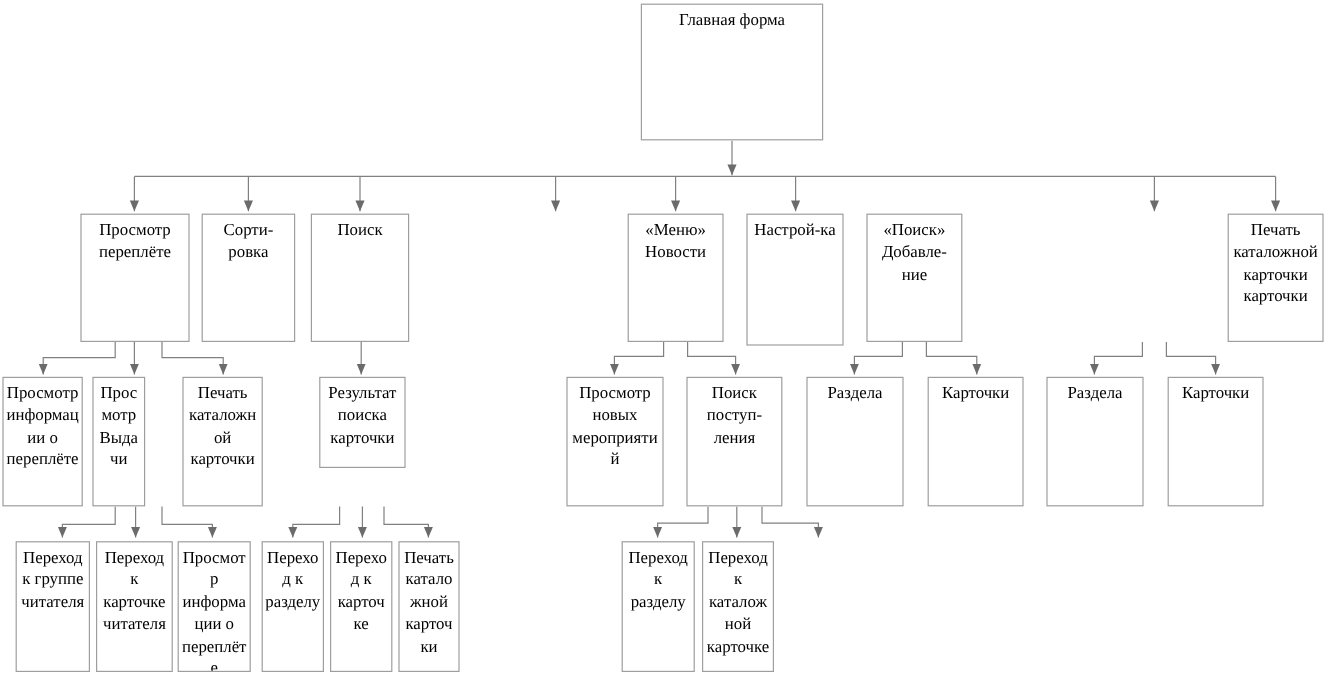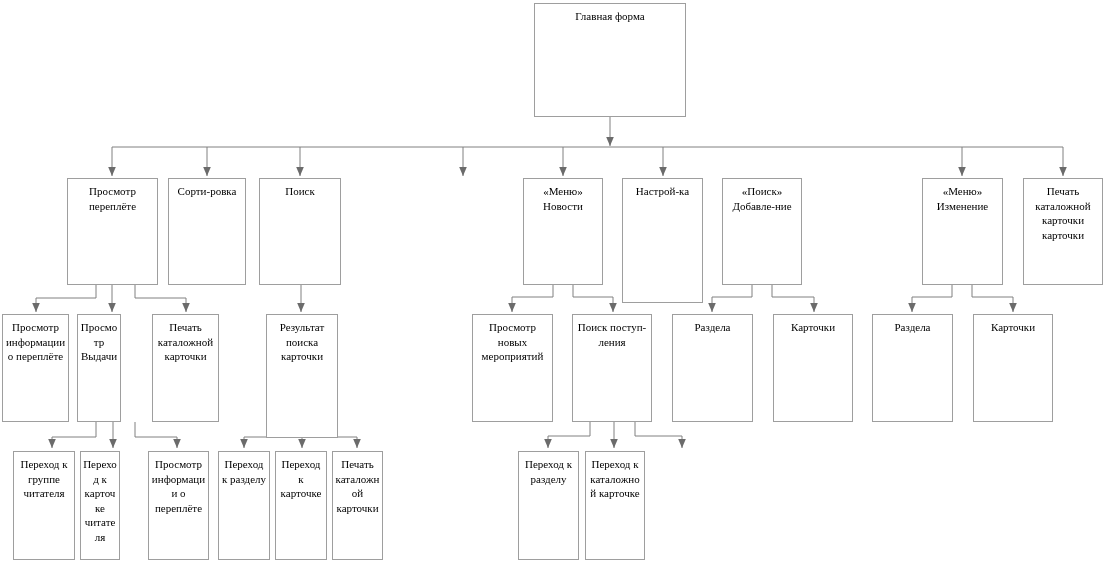--- a/index.html
+++ b/index.html
@@ -1,20 +1,20 @@
 <!DOCTYPE html>
 <html><head>
 <meta charset="utf-8">
 <style>
   html,body{margin:0;padding:0;background:#ffffff;}
   .stage{position:relative;width:1104px;height:562px;background:#ffffff;overflow:hidden;
          font-family:"Liberation Serif",serif;}
   .wires{position:absolute;left:0;top:0;z-index:0;}
   .node{position:absolute;z-index:1;box-sizing:border-box;background:#ffffff;
-        border:1px solid #9e9e9e;color:#000;font-size:11px;line-height:1.32;
+        border:1px solid #9e9e9e;color:#000;font-size:14px;line-height:1.32;
         text-align:center;padding:5px 2px 0;overflow-wrap:anywhere;overflow:hidden;}
 </style>
 </head>
 <body>
 
 <div class="stage">
 
   <svg class="wires" width="1104" height="562">
     <defs>
       <marker id="arr" markerUnits="userSpaceOnUse" markerWidth="10" markerHeight="10" viewBox="0 0 10 10" refX="9" refY="5" orient="auto">
@@ -63,38 +63,37 @@
       <path d="M635,422 V436 H682 V448" marker-end="url(#arr)"></path>
     </g>
   </svg>
 
   <div class="node" style="left:534px;top:3px;width:152px;height:114px">Главная форма</div>
 
   <div class="node" style="left:67px;top:178px;width:91px;height:107px">Просмотр переплёте</div>
   <div class="node" style="left:168px;top:178px;width:78px;height:107px">Сорти-ровка</div>
   <div class="node" style="left:259px;top:178px;width:82px;height:107px">Поиск</div>
   <div class="node" style="left:523px;top:178px;width:80px;height:107px">«Меню» Новости</div>
-  <div class="node" style="left:622px;top:178px;width:81px;height:125px">Настрой-ка</div>
+  <div class="node" style="left:622px;top:178px;width:81px;height:110px">Настрой-ка</div>
   <div class="node" style="left:722px;top:178px;width:80px;height:107px">«Поиск» Добавле-ние</div>
-  <div class="node" style="left:922px;top:178px;width:81px;height:107px">«Меню» Изменение</div>
   <div class="node" style="left:1023px;top:178px;width:80px;height:107px">Печать каталожной карточки карточки</div>
 
   <div class="node" style="left:2px;top:314px;width:67px;height:108px">Просмотр информации о переплёте</div>
   <div class="node" style="left:77px;top:314px;width:44px;height:108px">Просмотр Выдачи</div>
   <div class="node" style="left:152px;top:314px;width:67px;height:108px">Печать каталожной карточки</div>
-  <div class="node" style="left:266px;top:314px;width:72px;height:124px">Результат поиска карточки</div>
+  <div class="node" style="left:266px;top:314px;width:72px;height:76px">Результат поиска карточки</div>
   <div class="node" style="left:472px;top:314px;width:81px;height:108px">Просмотр новых мероприятий</div>
   <div class="node" style="left:572px;top:314px;width:80px;height:108px">Поиск поступ-ления</div>
   <div class="node" style="left:672px;top:314px;width:81px;height:108px">Раздела</div>
   <div class="node" style="left:773px;top:314px;width:80px;height:108px">Карточки</div>
   <div class="node" style="left:872px;top:314px;width:81px;height:108px">Раздела</div>
   <div class="node" style="left:973px;top:314px;width:80px;height:108px">Карточки</div>
 
   <div class="node" style="left:13px;top:451px;width:62px;height:109px">Переход к группе читателя</div>
-  <div class="node" style="left:80px;top:451px;width:40px;height:109px">Переход к карточке читателя</div>
+  <div class="node" style="left:80px;top:451px;width:64px;height:109px">Переход к карточке читателя</div>
   <div class="node" style="left:148px;top:451px;width:61px;height:109px">Просмотр информации о переплёте</div>
   <div class="node" style="left:218px;top:451px;width:52px;height:109px">Переход к разделу</div>
   <div class="node" style="left:275px;top:451px;width:52px;height:109px">Переход к карточке</div>
   <div class="node" style="left:332px;top:451px;width:51px;height:109px">Печать каталожной карточки</div>
   <div class="node" style="left:518px;top:451px;width:61px;height:109px">Переход к разделу</div>
   <div class="node" style="left:585px;top:451px;width:60px;height:109px">Переход к каталожной карточке</div>
 
 </div>
 
 </body></html>

